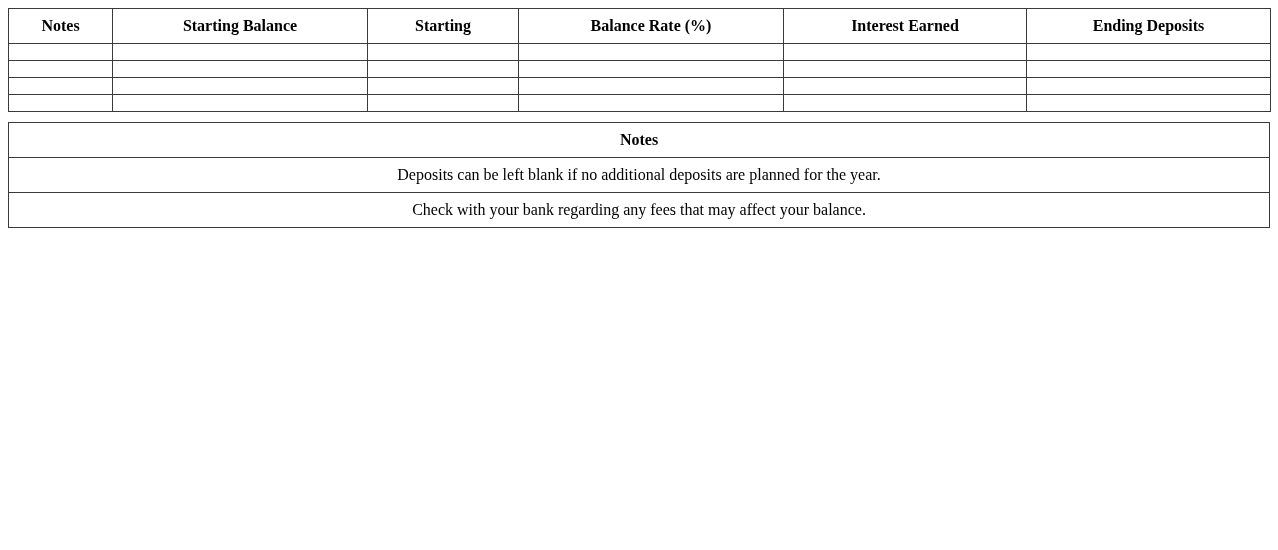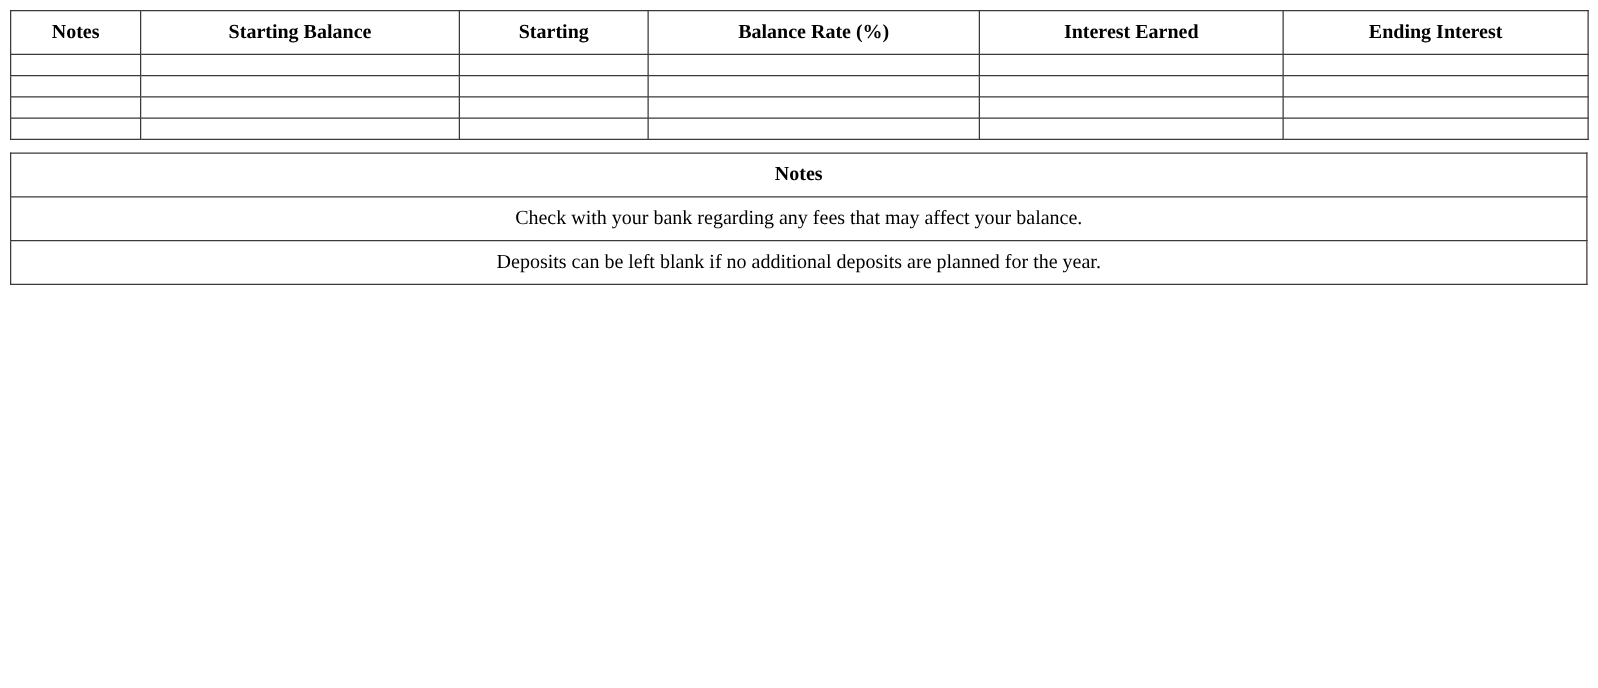--- a/index.html
+++ b/index.html
@@ -64,21 +64,21 @@
       <col style="width:243px">
       <col style="width:244px">
     </colgroup>
     <thead>
       <tr>
         <th>Notes</th>
         <th>Starting Balance</th>
         <th>Starting</th>
         <th>Balance Rate (%)</th>
         <th>Interest Earned</th>
-        <th>Ending Interest</th>
+        <th>Ending Deposits</th>
       </tr>
     </thead>
     <tbody>
       <tr>
         <td></td>
         <td></td>
         <td></td>
         <td></td>
         <td></td>
         <td></td>
@@ -111,20 +111,20 @@
   </table>
 
   <table class="notes">
     <thead>
       <tr>
         <th>Notes</th>
       </tr>
     </thead>
     <tbody>
       <tr>
-        <td>Check with your bank regarding any fees that may affect your balance.</td>
+        <td>Deposits can be left blank if no additional deposits are planned for the year.</td>
       </tr>
       <tr>
-        <td>Deposits can be left blank if no additional deposits are planned for the year.</td>
+        <td>Check with your bank regarding any fees that may affect your balance.</td>
       </tr>
     </tbody>
   </table>
 </div>
 
 </body></html>

